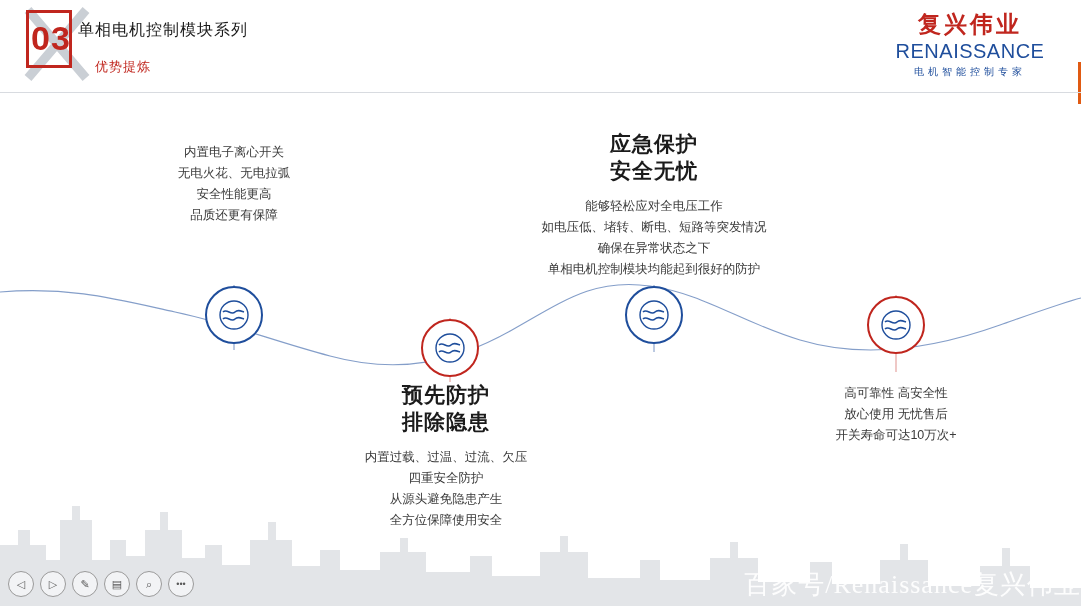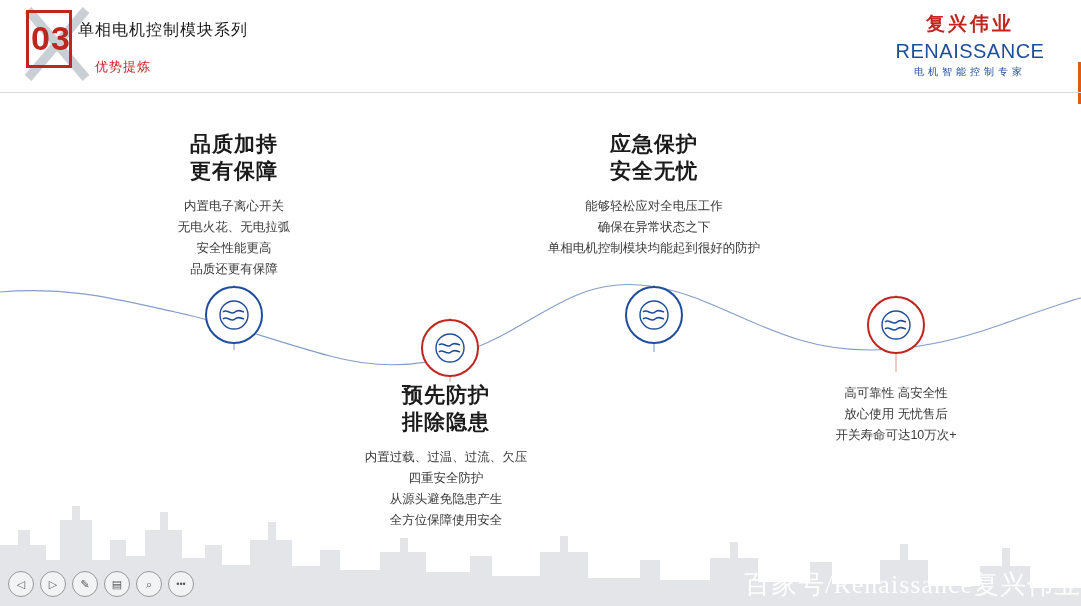--- a/index.html
+++ b/index.html
@@ -80,21 +80,21 @@
   }
 
   
   .logo {
     position: absolute;
     right: 16px; top: 10px;
     width: 190px;
     text-align: center;
   }
   .logo-cn {
-    font-size: 19px;
+    font-size: 23px;
     font-weight: bold;
     color: #c0261e;
     letter-spacing: 3px;
     line-height: 28px;
   }
   .logo-en {
     font-size: 20px;
     font-weight: normal;
     color: #1f4e9c;
     letter-spacing: 0.5px;
@@ -255,24 +255,20 @@
 
   <div class="node red" style="left:867px; top:296px;">
     <svg class="glyph" viewBox="0 0 54 54">
       <circle cx="27" cy="27" r="14" fill="none" stroke="#1f4e9c" stroke-width="1.4"></circle>
       <path d="M16,24 C20,20 24,28 28,24 C31,21 34,23 37,24" fill="none" stroke="#1f4e9c" stroke-width="1.6"></path>
       <path d="M16,31 C20,27 24,35 28,31 C31,28 34,30 37,31" fill="none" stroke="#1f4e9c" stroke-width="1.6"></path>
     </svg>
   </div>
 
   <div class="block" style="left:114px; top:130px; width:240px;">
-    <div class="title">
-      <div>品质加持</div>
-      <div>更有保障</div>
-    </div>
     <div class="lines">
       <div>内置电子离心开关</div>
       <div>无电火花、无电拉弧</div>
       <div>安全性能更高</div>
       <div>品质还更有保障</div>
     </div>
   </div>
 
   <div class="block" style="left:326px; top:381px; width:240px;">
     <div class="title">
@@ -287,20 +283,21 @@
     </div>
   </div>
 
   <div class="block" style="left:504px; top:130px; width:300px;">
     <div class="title">
       <div>应急保护</div>
       <div>安全无忧</div>
     </div>
     <div class="lines">
       <div>能够轻松应对全电压工作</div>
+      <div>如电压低、堵转、断电、短路等突发情况</div>
       <div>确保在异常状态之下</div>
       <div>单相电机控制模块均能起到很好的防护</div>
     </div>
   </div>
 
   <div class="block" style="left:776px; top:371px; width:240px;">
     <div class="lines">
       <div>高可靠性 高安全性</div>
       <div>放心使用 无忧售后</div>
       <div>开关寿命可达10万次+</div>

